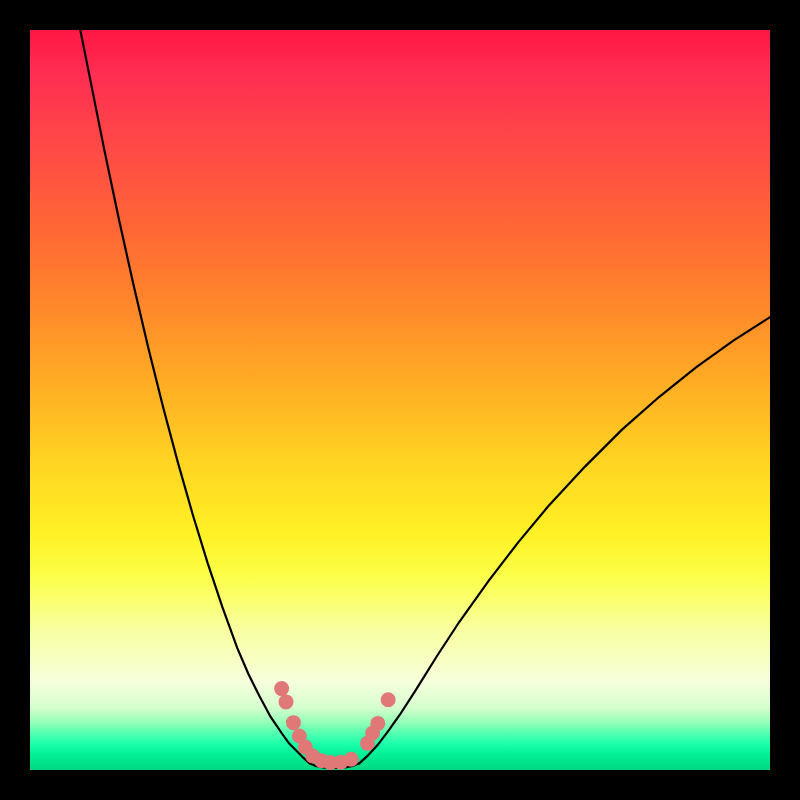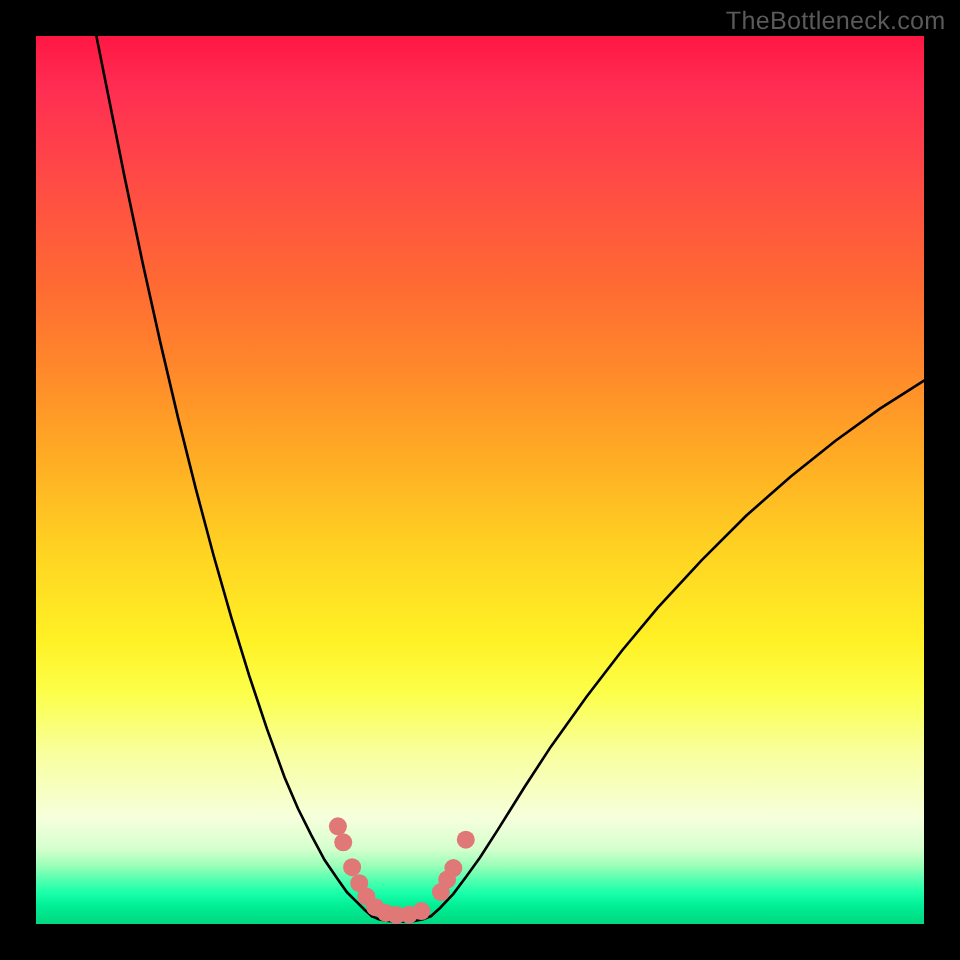--- a/index.html
+++ b/index.html
@@ -85,14 +85,13 @@
         <circle cx="300.44" cy="732.60" r="7.5" fill="#e07878"></circle>
         <circle cx="310.80" cy="732.23" r="7.5" fill="#e07878"></circle>
         <circle cx="321.16" cy="729.27" r="7.5" fill="#e07878"></circle>
         <circle cx="337.44" cy="713.36" r="7.5" fill="#e07878"></circle>
         <circle cx="342.62" cy="703.00" r="7.5" fill="#e07878"></circle>
         <circle cx="347.80" cy="693.38" r="7.5" fill="#e07878"></circle>
         <circle cx="358.16" cy="669.70" r="7.5" fill="#e07878"></circle>
       </g>
   </svg>
 
-  <div class="watermark">TheBottleneck.com</div>
 </div>
 
 </body></html>

